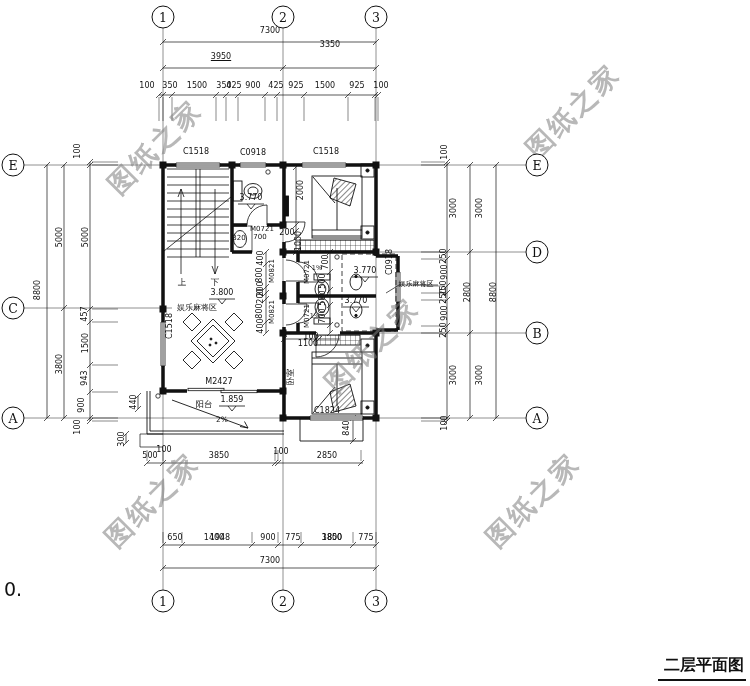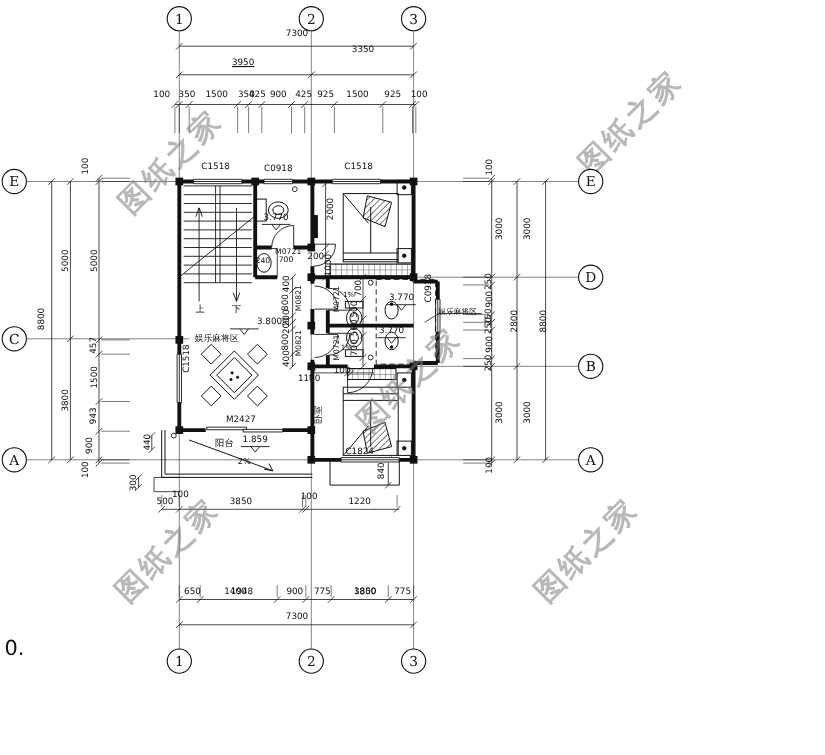--- a/index.html
+++ b/index.html
@@ -417,21 +417,21 @@
       <span class="lbl rot" style="left: 444px; top: 296px;">250</span>
       <span class="lbl rot" style="left: 445px; top: 313px;">900</span>
       <span class="lbl rot" style="left: 444px; top: 330px;">250</span>
       <span class="lbl rot" style="left: 468px; top: 292px;">2800</span>
       <span class="lbl rot" style="left: 494px; top: 292px;">8800</span>
       <span class="lbl rot" style="left: 454px; top: 375px;">3000</span>
       <span class="lbl rot" style="left: 480px; top: 375px;">3000</span>
       <span class="lbl rot" style="left: 445px; top: 423px;">100</span>
       <span class="lbl" style="left: 219px; top: 456px;">3850</span>
       <span class="lbl" style="left: 281px; top: 452px;">100</span>
-      <span class="lbl" style="left: 327px; top: 456px;">1220</span>
+      <span class="lbl" style="left: 327px; top: 456px;">2850</span>
       <span class="lbl" style="left: 175px; top: 538px;">650</span>
       <span class="lbl" style="left: 214px; top: 538px;">1400</span>
       <span class="lbl" style="left: 220px; top: 538px;">1948</span>
       <span class="lbl" style="left: 268px; top: 538px;">900</span>
       <span class="lbl" style="left: 293px; top: 538px;">775</span>
       <span class="lbl" style="left: 332px; top: 538px;">3850</span>
       <span class="lbl" style="left: 332px; top: 538px;">1800</span>
       <span class="lbl" style="left: 366px; top: 538px;">775</span>
       <span class="lbl" style="left: 270px; top: 561px;">7300</span>
       <span class="lbl rot" style="left: 347px; top: 428px;">840</span>
@@ -441,41 +441,41 @@
       <span class="lbl rot" style="left: 261px; top: 258px;">400</span>
       <span class="lbl rot" style="left: 260px; top: 275px;">800</span>
       <span class="lbl rot" style="left: 261px; top: 289px;">200</span>
       <span class="lbl rot" style="left: 261px; top: 296px;">200</span>
       <span class="lbl rot" style="left: 260px; top: 311px;">800</span>
       <span class="lbl rot" style="left: 261px; top: 326px;">400</span>
       <span class="lbl rot" style="left: 326px; top: 262px;">700</span>
       <span class="lbl rot" style="left: 323px; top: 281px;">500</span>
       <span class="lbl rot" style="left: 323px; top: 298px;">500</span>
       <span class="lbl rot" style="left: 323px; top: 316px;">700</span>
-      <span class="lbl" style="left: 281px; top: 344px;">1100</span>
+      <span class="lbl" style="left: 308px; top: 344px;">1100</span>
       <span class="lbl" style="left: 311px; top: 337px;">100</span>
-      <span class="lbl" style="left: 239px; top: 238px; font-size: 7px;">240</span>
+      <span class="lbl" style="left: 239px; top: 238px; font-size: 7px;">320</span>
       <span class="lbl" style="left: 196px; top: 152px;">C1518</span>
       <span class="lbl" style="left: 253px; top: 153px;">C0918</span>
       <span class="lbl" style="left: 326px; top: 152px;">C1518</span>
       <span class="lbl rot" style="left: 170px; top: 326px;">C1518</span>
       <span class="lbl rot" style="left: 390px; top: 262px;">C0918</span>
       <span class="lbl" style="left: 327px; top: 411px;">C1824</span>
       <span class="lbl" style="left: 219px; top: 382px;">M2427</span>
       <span class="lbl" style="left: 262px; top: 229px; font-size: 7px;">M0721</span>
       <span class="lbl" style="left: 260px; top: 237px; font-size: 7px;">700</span>
       <span class="lbl rot" style="left: 272px; top: 271px; font-size: 7px;">M0821</span>
       <span class="lbl rot" style="left: 272px; top: 312px; font-size: 7px;">M0821</span>
       <span class="lbl rot" style="left: 307px; top: 272px; font-size: 7px;">M0721</span>
       <span class="lbl rot" style="left: 307px; top: 316px; font-size: 7px;">M0721</span>
       <span class="lbl" style="left: 197px; top: 308px; font-size: 8px;">娱乐麻将区</span>
       <span class="lbl" style="left: 204px; top: 404px; font-size: 8.5px;">阳台</span>
       <span class="lbl rot" style="left: 290px; top: 377px; font-size: 8.5px;">卧室</span>
       <span class="lbl" style="left: 416px; top: 284px; font-size: 7px;">娱乐麻将区</span>
-      <span class="lbl" style="left: 222px; top: 293px; margin-left: 23px;">3.800</span>
+      <span class="lbl" style="left: 222px; top: 293px;">3.800</span>
       <span class="lbl" style="left: 251px; top: 198px;">3.770</span>
       <span class="lbl" style="left: 365px; top: 271px;">3.770</span>
       <span class="lbl" style="left: 356px; top: 301px;">3.770</span>
       <span class="lbl" style="left: 232px; top: 400px;">1.859</span>
       <span class="lbl" style="left: 222px; top: 420px; font-size: 7.5px;">2%</span>
       <span class="lbl" style="left: 317px; top: 268px; font-size: 6.5px;">1%</span>
       <span class="lbl" style="left: 315px; top: 316px; font-size: 6.5px;">1%</span>
       <span class="lbl" style="left: 182px; top: 282px; font-size: 8.5px;">上</span>
       <span class="lbl" style="left: 215px; top: 282px; font-size: 8.5px;">下</span>
     </div>
@@ -495,14 +495,15 @@
       <div class="bubble" style="left: 537px; top: 418px;">A</div>
     </div>
   <div id="wm-layer">
       <span class="wm" style="left: 155px; top: 147px;">图纸之家</span>
       <span class="wm" style="left: 573px; top: 111px;">图纸之家</span>
       <span class="wm" style="left: 372px; top: 345px;">图纸之家</span>
       <span class="wm" style="left: 152px; top: 500px;">图纸之家</span>
       <span class="wm" style="left: 533px; top: 500px;">图纸之家</span>
     </div>
 
+  <div id="title">二层平面图</div>
   <div id="corner">0.</div>
 </div>
 
 </body></html>

